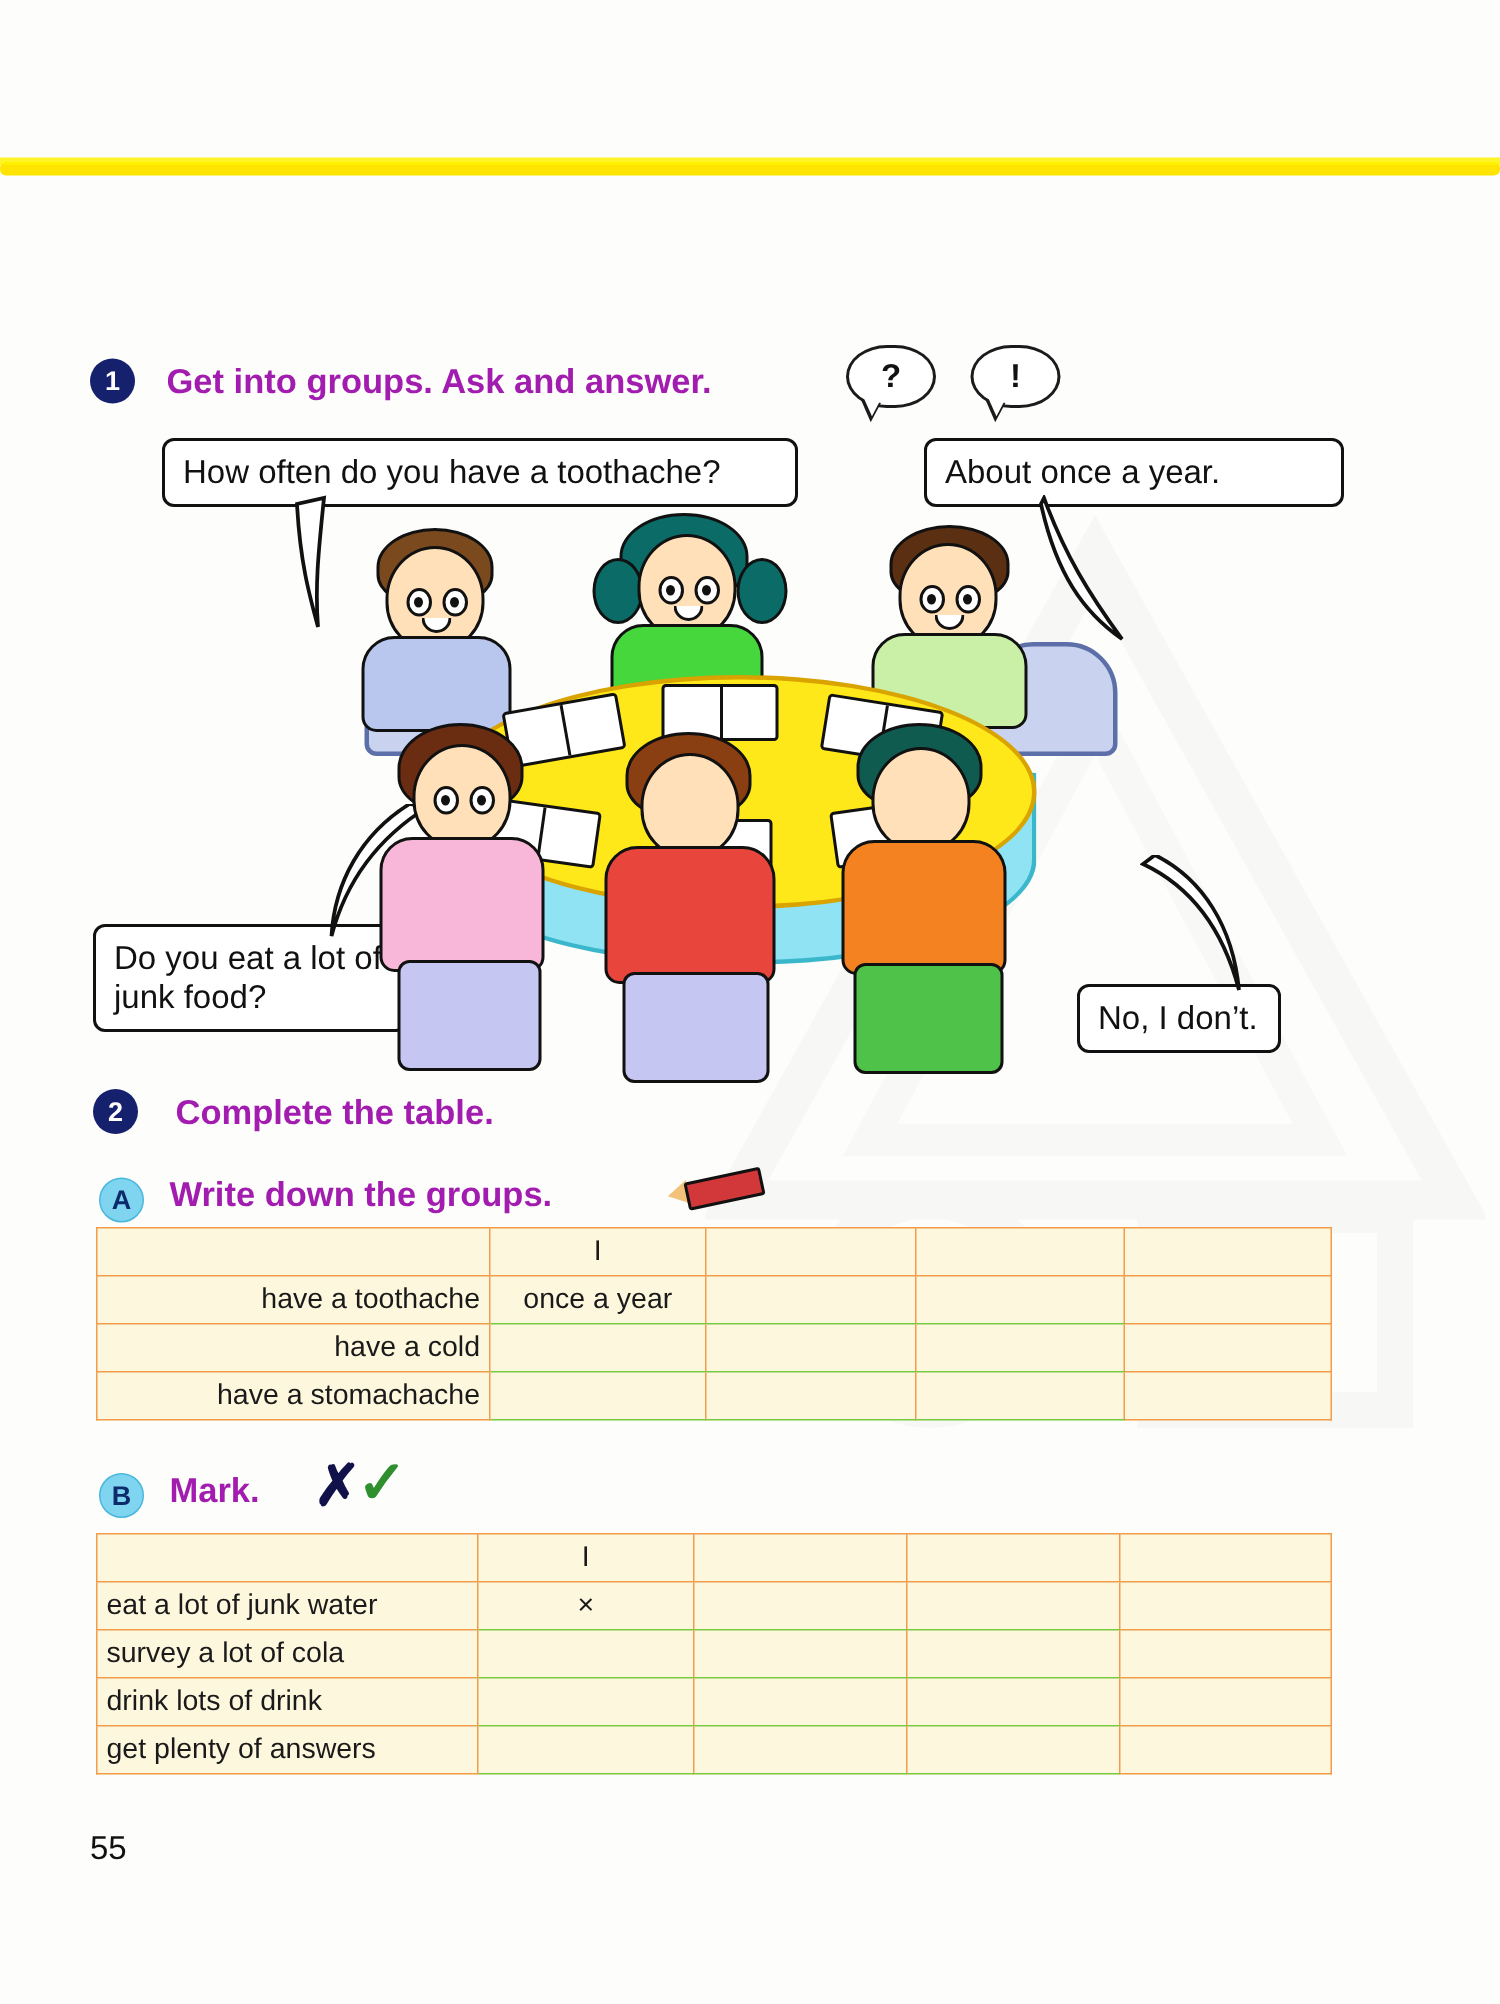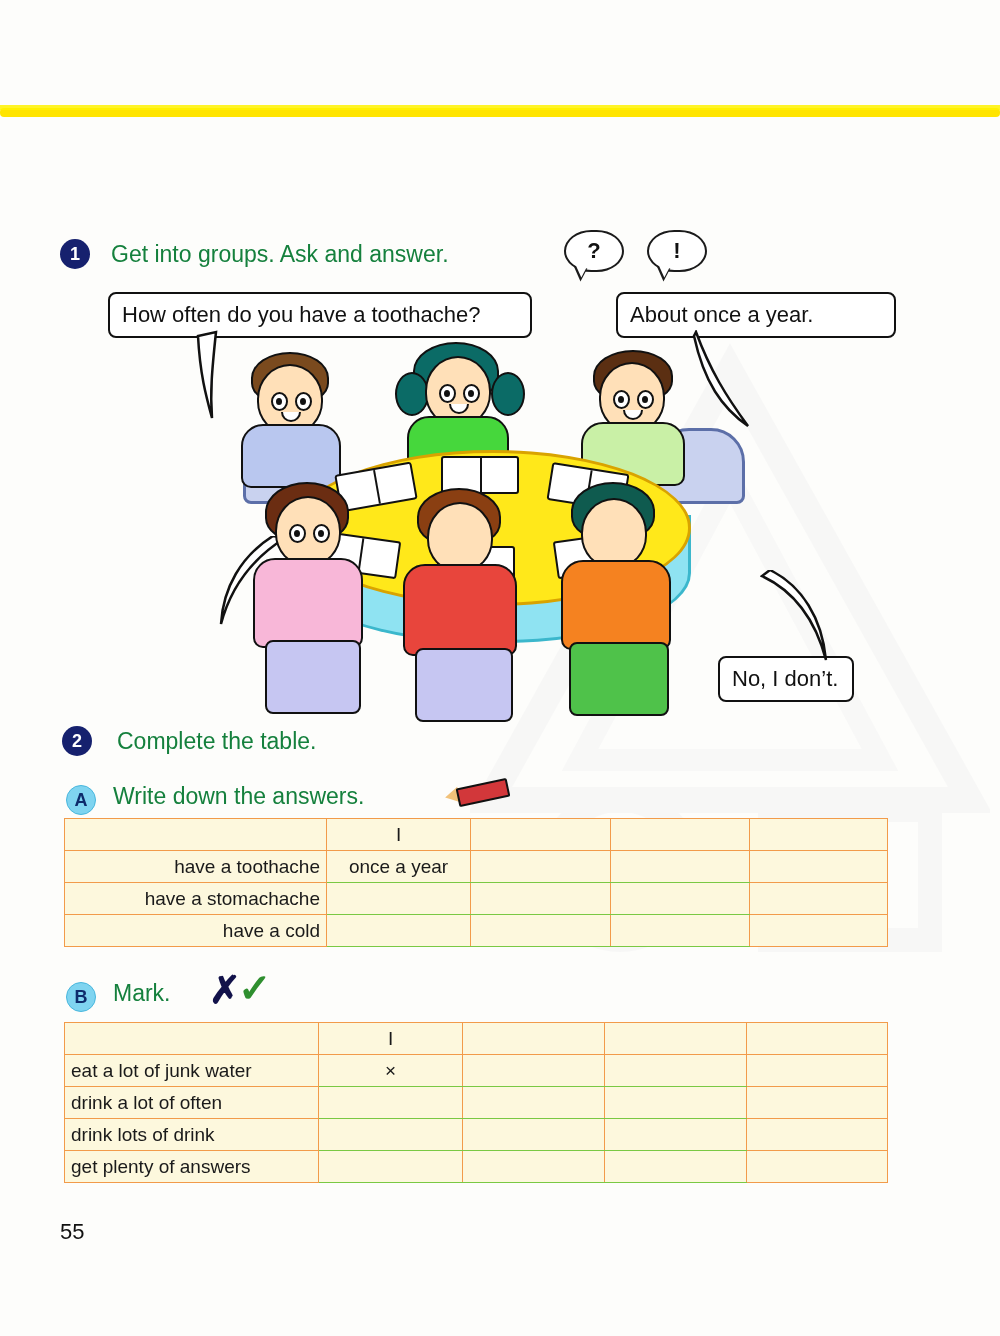--- a/index.html
+++ b/index.html
@@ -42,21 +42,21 @@
 
   .num-badge{
     position:absolute;
     width:30px;height:30px;border-radius:50%;
     background:#16216e;color:#fff;
     font-size:18px;font-weight:bold;
     display:flex;align-items:center;justify-content:center;
   }
   .step-text{
     position:absolute;
-    font-size:23px;color:#15803d;
+    font-size:23px;color:#a21caf;font-weight:bold;
   }
 
   
   .bubble-icon{
     position:absolute;
     width:56px;height:38px;
     border:2.5px solid #1b1b1b;
     border-radius:50%/55%;
     background:#fff;
     display:flex;align-items:center;justify-content:center;
@@ -213,20 +213,21 @@
   <div class="callout" style="left:108px;top:292px;width:424px;">How often do you have a toothache?</div>
   <svg style="position:absolute;left:196px;top:330px;width:60px;height:100px;">
     <path d="M20,2 C16,40 14,62 16,88 C10,66 4,44 2,6 Z" fill="#fff" stroke="#111" stroke-width="2.5"></path>
   </svg>
 
   <div class="callout" style="left:616px;top:292px;width:280px;">About once a year.</div>
   <svg style="position:absolute;left:692px;top:330px;width:70px;height:110px;">
     <path d="M4,2 C18,40 34,66 56,96 C30,78 12,52 2,6 Z" fill="#fff" stroke="#111" stroke-width="2.5"></path>
   </svg>
 
+  <div class="callout" style="left:62px;top:616px;width:210px;">Do you eat a lot of junk food?</div>
   <svg style="position:absolute;left:215px;top:536px;width:80px;height:100px;">
     <path d="M70,2 C38,22 16,50 6,88 C8,52 26,20 58,0 Z" fill="#fff" stroke="#111" stroke-width="2.5"></path>
   </svg>
 
   <div class="callout" style="left:718px;top:656px;width:136px;">No, I don’t.</div>
   <svg style="position:absolute;left:760px;top:570px;width:90px;height:100px;">
     <path d="M10,0 C42,16 62,48 66,90 C56,52 36,22 2,6 Z" fill="#fff" stroke="#111" stroke-width="2.5"></path>
   </svg>
 
   <div class="scene">
@@ -294,21 +295,21 @@
       <div class="head" style="left:4px;top:6px;"></div>
       <div class="body" style="left:-16px;top:68px;width:106px;height:86px;background:#f58220;"></div>
       <div class="body" style="left:-8px;top:150px;width:96px;height:70px;background:#4fc24a;border-radius:8px;"></div>
     </div>
   </div>
 
   <div class="num-badge" style="left:62px;top:726px;">2</div>
   <div class="step-text" style="left:117px;top:728px;">Complete the table.</div>
 
   <div class="letter-badge" style="left:66px;top:785px;">A</div>
-  <div class="step-text" style="left:113px;top:783px;">Write down the answers.</div>
+  <div class="step-text" style="left:113px;top:783px;">Write down the groups.</div>
   <div class="pencil" style="left:447px;top:783px;">
     <div class="tip"></div>
       <div class="barrel"></div>
   </div>
 
   <table class="tbl" style="left:64px;top:818px;width:824px;">
     <tbody>
         <tr>
       <td class="outer label-cell" style="width:258px;"></td>
       <td class="outer center" style="width:142px;">I</td>
@@ -317,28 +318,28 @@
       <td class="outer center" style="width:140px;"></td>
     </tr>
     <tr>
       <td class="label-cell outer">have a toothache</td>
       <td class="center vline">once a year</td>
       <td class="center vline"></td>
       <td class="center vline"></td>
       <td class="center outer"></td>
     </tr>
     <tr>
+      <td class="label-cell outer">have a cold</td>
+      <td class="center vline"></td>
+      <td class="center vline"></td>
+      <td class="center vline"></td>
+      <td class="center outer"></td>
+    </tr>
+    <tr>
       <td class="label-cell outer">have a stomachache</td>
-      <td class="center vline"></td>
-      <td class="center vline"></td>
-      <td class="center vline"></td>
-      <td class="center outer"></td>
-    </tr>
-    <tr>
-      <td class="label-cell outer">have a cold</td>
       <td class="center vline"></td>
       <td class="center vline"></td>
       <td class="center vline"></td>
       <td class="center outer"></td>
     </tr>
   </tbody>
     </table>
 
   <div class="letter-badge" style="left:66px;top:982px;">B</div>
   <div class="step-text" style="left:113px;top:980px;">Mark.</div>
@@ -355,21 +356,21 @@
       <td class="outer center" style="width:140px;"></td>
     </tr>
     <tr>
       <td class="outer">eat a lot of junk water</td>
       <td class="center vline">×</td>
       <td class="center vline"></td>
       <td class="center vline"></td>
       <td class="center outer"></td>
     </tr>
     <tr>
-      <td class="outer">drink a lot of often</td>
+      <td class="outer">survey a lot of cola</td>
       <td class="center vline"></td>
       <td class="center vline"></td>
       <td class="center vline"></td>
       <td class="center outer"></td>
     </tr>
     <tr>
       <td class="outer">drink lots of drink</td>
       <td class="center vline"></td>
       <td class="center vline"></td>
       <td class="center vline"></td>

